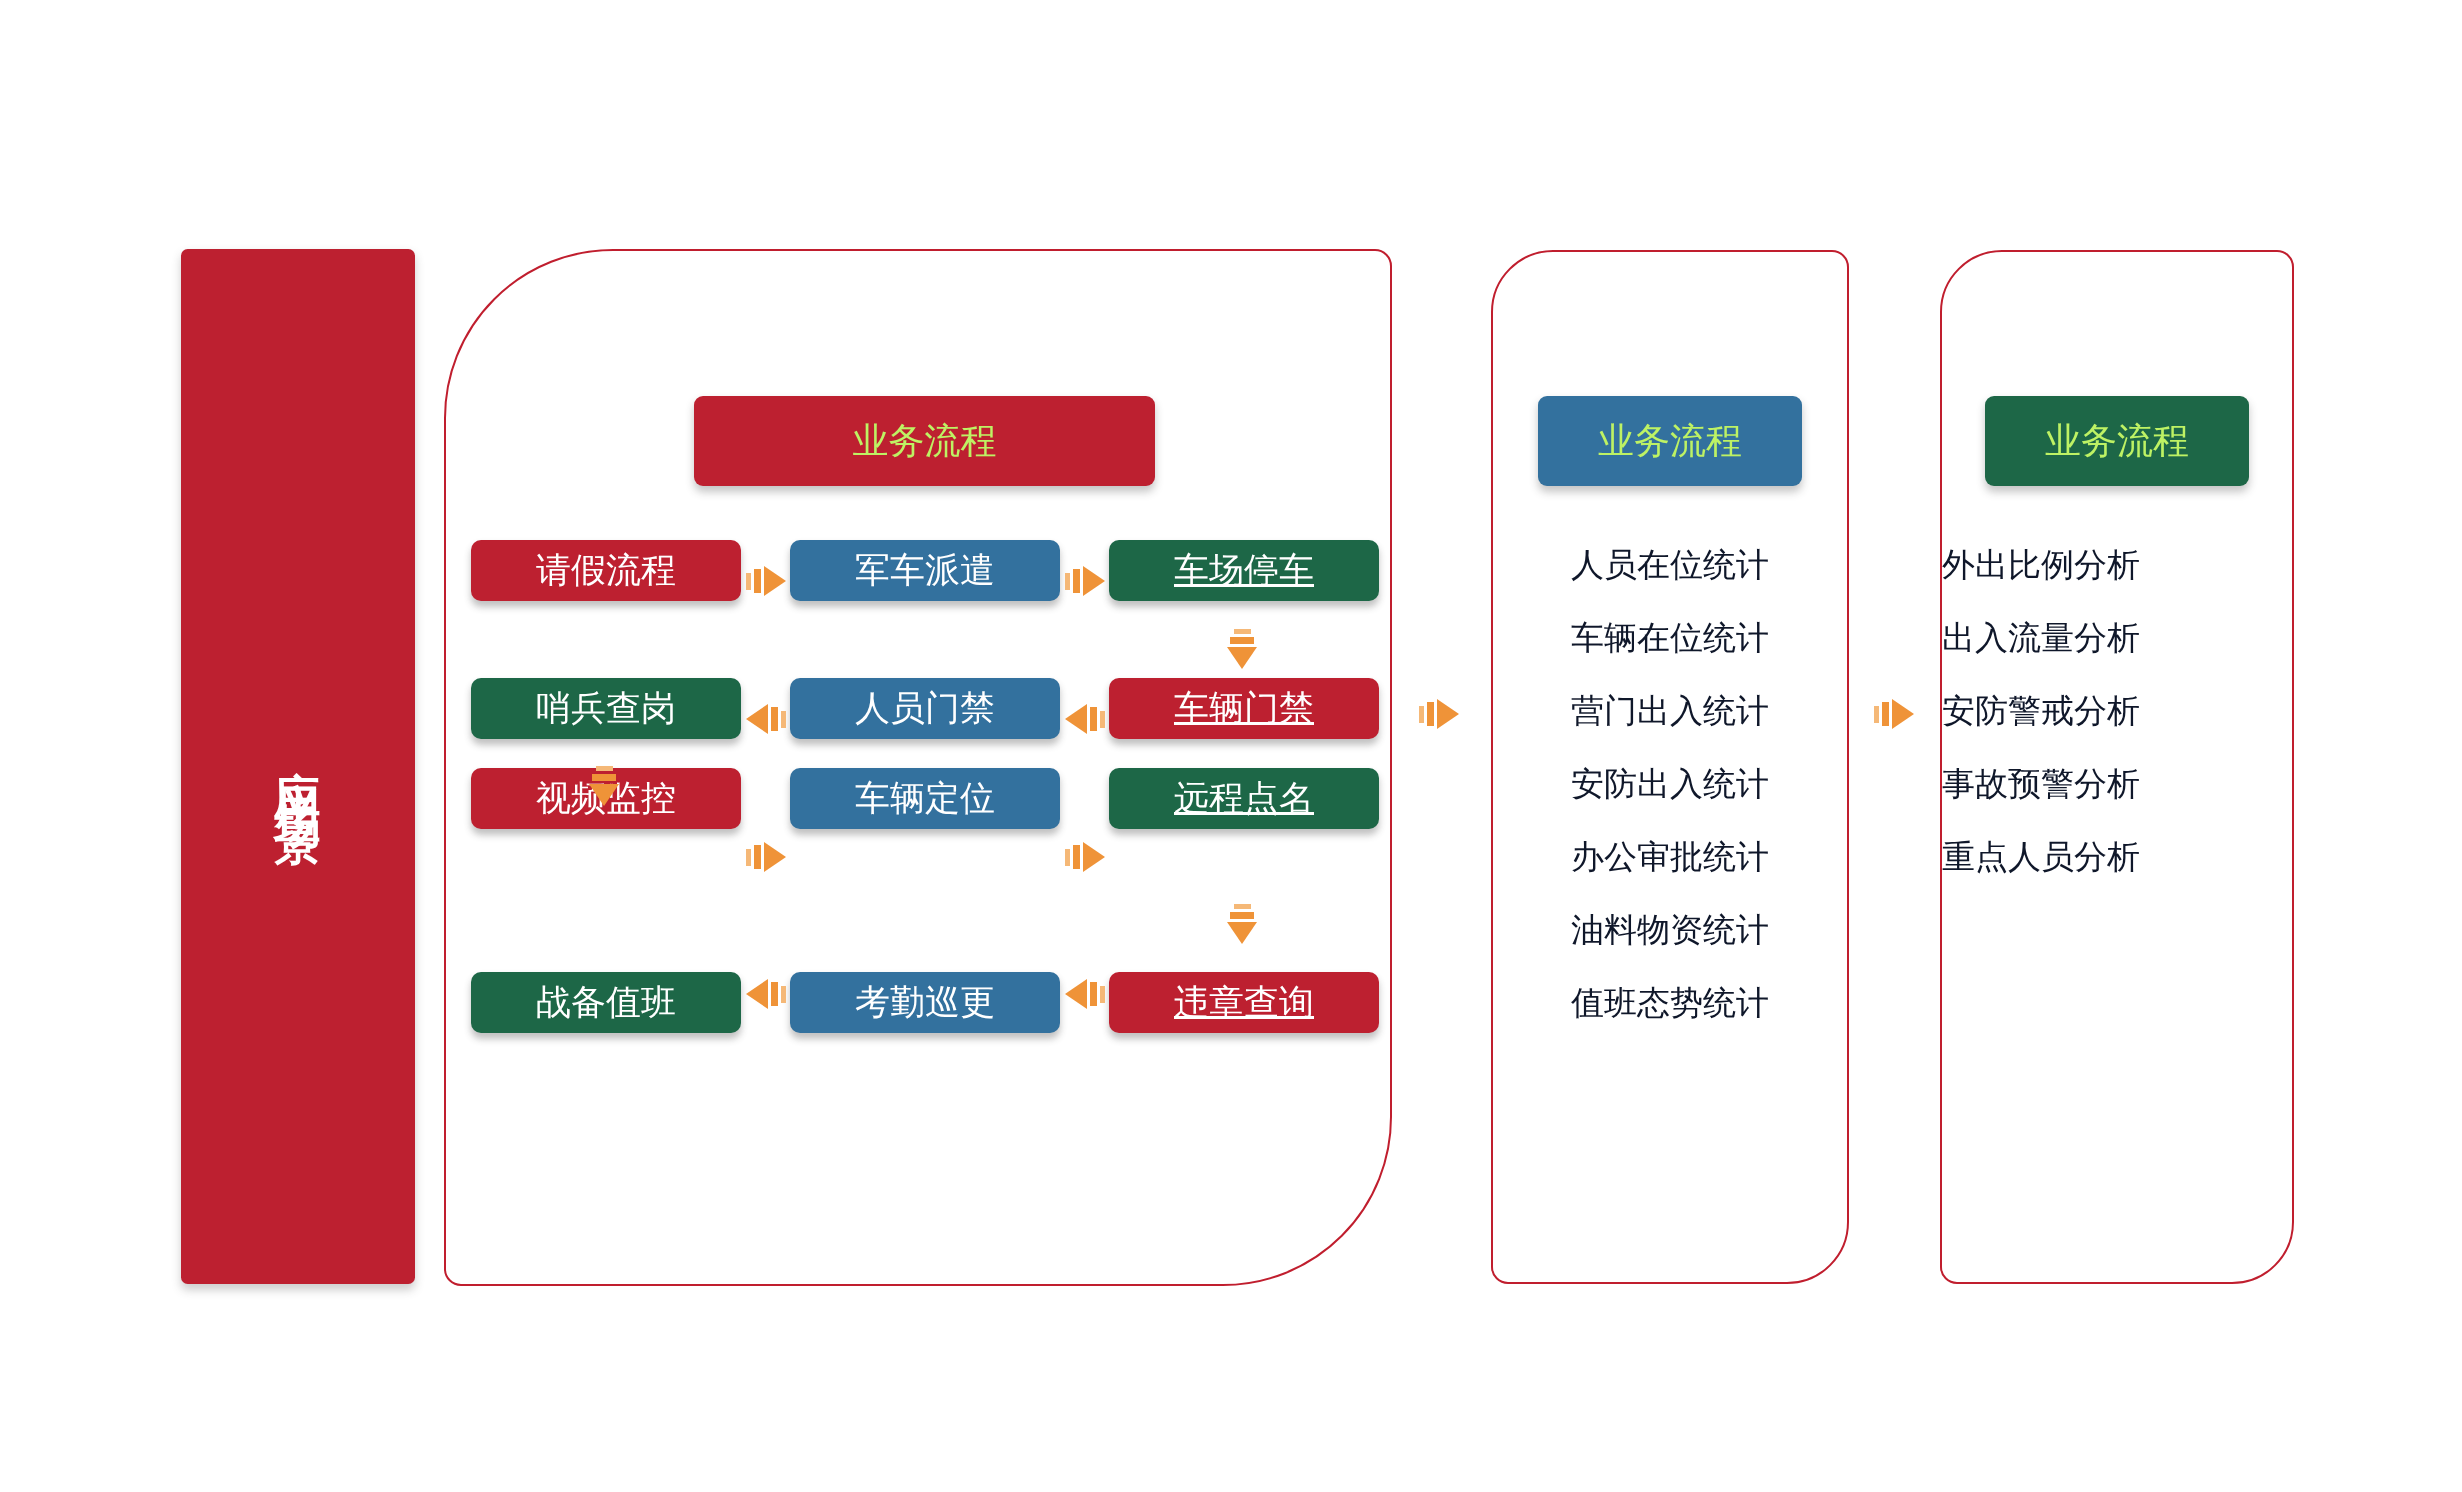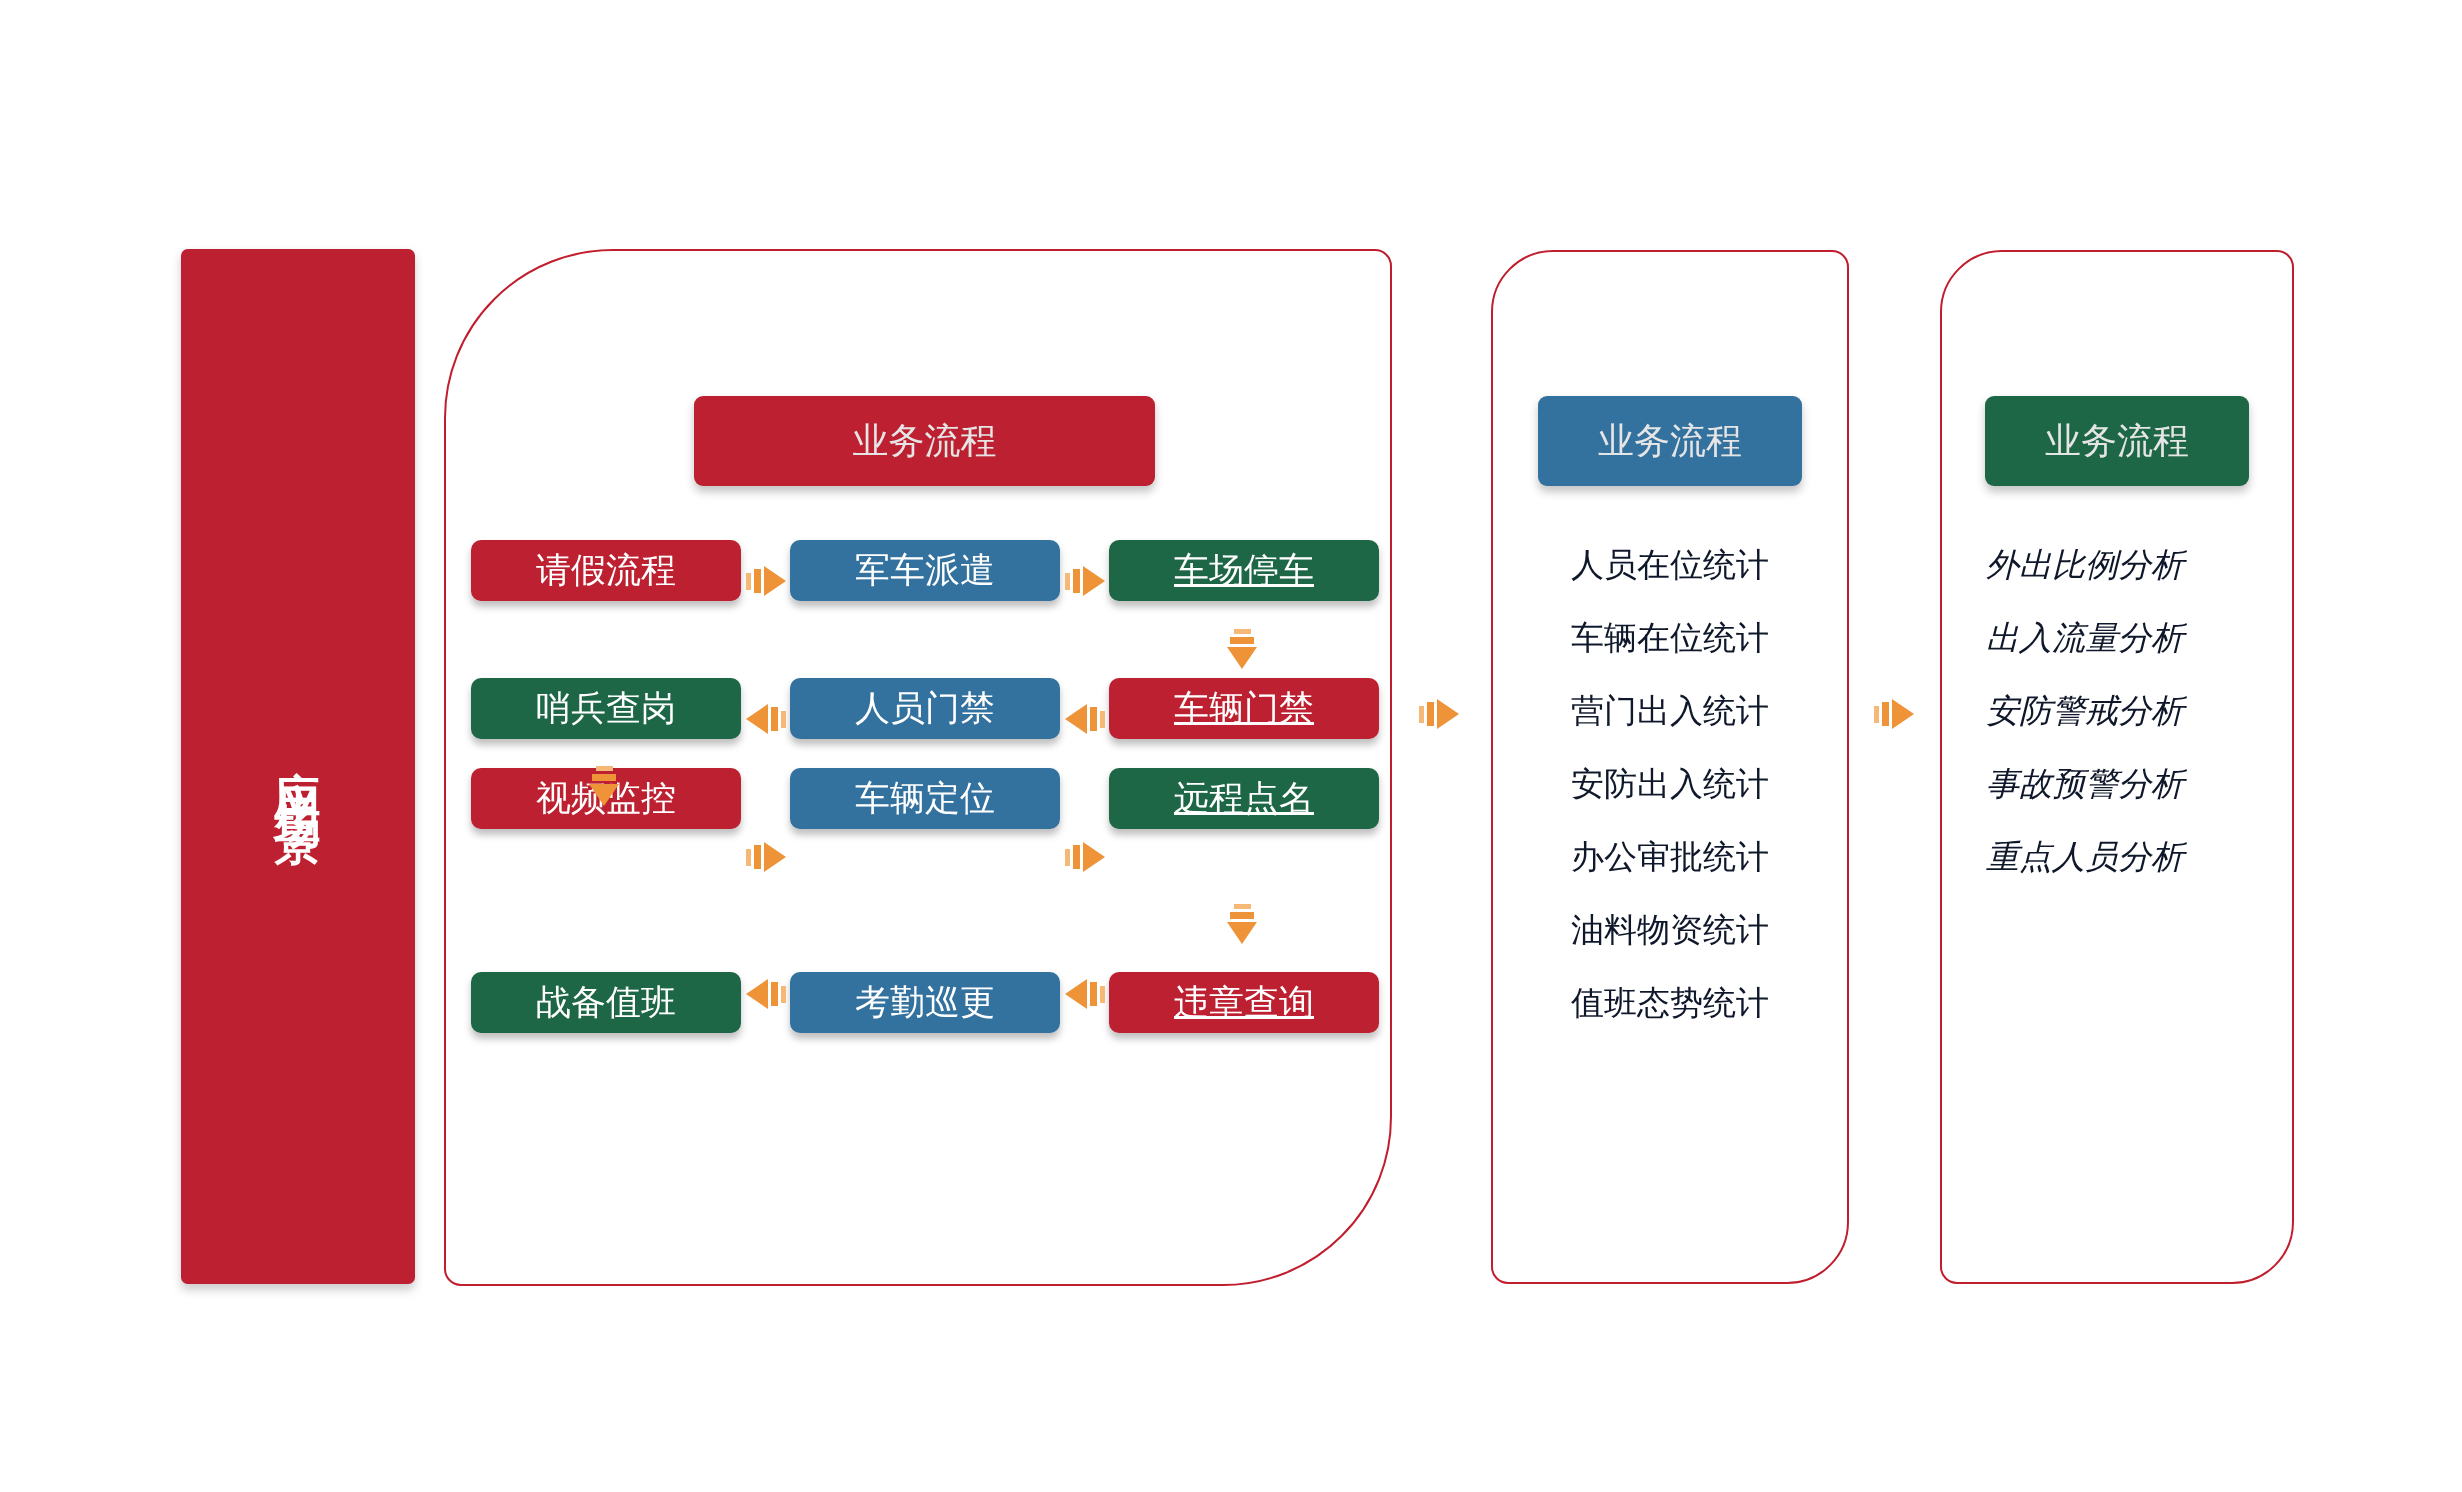--- a/index.html
+++ b/index.html
@@ -18,21 +18,21 @@
     color:#ffffff;font-size:46px;font-weight:bold;letter-spacing:17px;line-height:1.15;
   }
   
   .frame{position:absolute;border:2.8px solid #C01E2E;background:#ffffff;box-sizing:border-box;}
   .frame-1{left:444px;top:249px;width:948px;height:1037px;border-radius:169px 17px 169px 17px;}
   .frame-2{left:1491px;top:250px;width:358px;height:1034px;border-radius:62px 17px 62px 17px;}
   .frame-3{left:1940px;top:250px;width:354px;height:1034px;border-radius:62px 17px 62px 17px;}
   
   .hdr{
     position:absolute;height:90px;border-radius:9px;display:flex;align-items:center;justify-content:center;
-    color:#e5e5e5;font-size:36px;box-shadow:0 5.6px 9px rgba(50,50,50,.28);
+    color:#bef264;font-size:36px;box-shadow:0 5.6px 9px rgba(50,50,50,.28);
   }
   .hdr-1{left:694px;top:396px;width:461px;}
   .hdr-2{left:1538px;top:396px;width:264px;}
   .hdr-3{left:1985px;top:396px;width:264px;}
   
   .node{
     position:absolute;width:270px;height:61px;border-radius:10px;
     display:flex;align-items:center;justify-content:center;
     color:#fff;font-size:35px;box-shadow:0 5.6px 7.9px rgba(50,50,50,.30);
   }
@@ -49,21 +49,21 @@
   .ar .head-l{width:0;height:0;border-right:22.5px solid #EF9338;border-top:15.7px solid transparent;border-bottom:15.7px solid transparent;}
   .ar.left .s1{margin-right:0;margin-left:3.4px;}
   .ar.left .s2{margin-right:0;margin-left:3.4px;}
   .ard{position:absolute;display:flex;flex-direction:column;align-items:center;}
   .ard .s1{height:5px;width:17px;background:#F5B877;margin-bottom:3.4px;}
   .ard .s2{height:6.7px;width:23.6px;background:#EF9338;margin-bottom:3.4px;}
   .ard .head-d{width:0;height:0;border-top:22.5px solid #EF9338;border-left:15.7px solid transparent;border-right:15.7px solid transparent;}
   
   .plist{position:absolute;top:528px;text-align:center;color:#0f172a;font-size:33px;}
   .plist-2{left:1491px;width:358px;}
-  .plist-3{left:1940px;width:290px;font-style:italic;}
+  .plist-3{left:1896px;width:290px;}
   .plist .li{height:73px;line-height:73px;white-space:nowrap;}
 </style>
 </head>
 <body>
 
 <div id="canvas">
 
   <div class="sidebar">
     <div class="sidebar-label">应用场景</div>
   </div>

